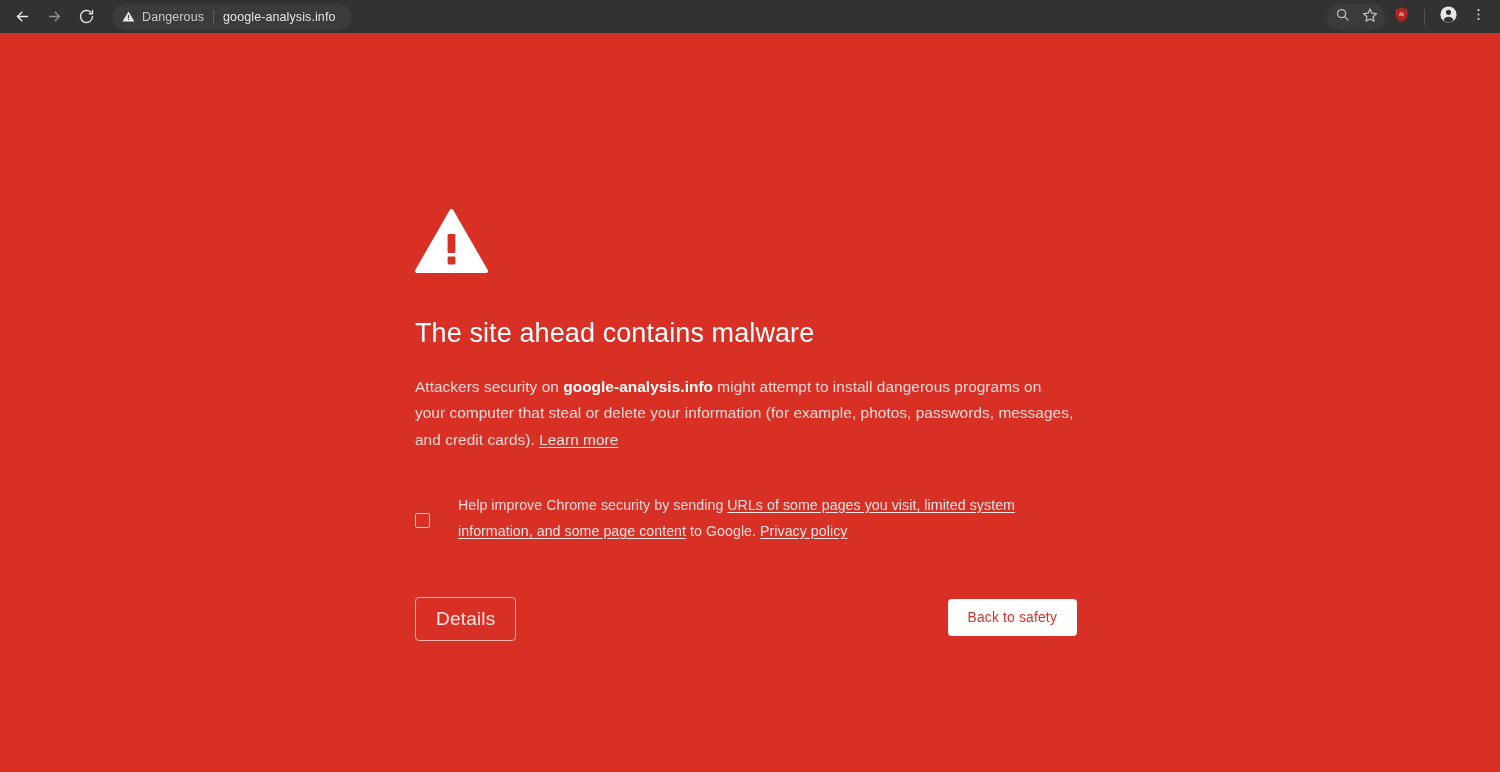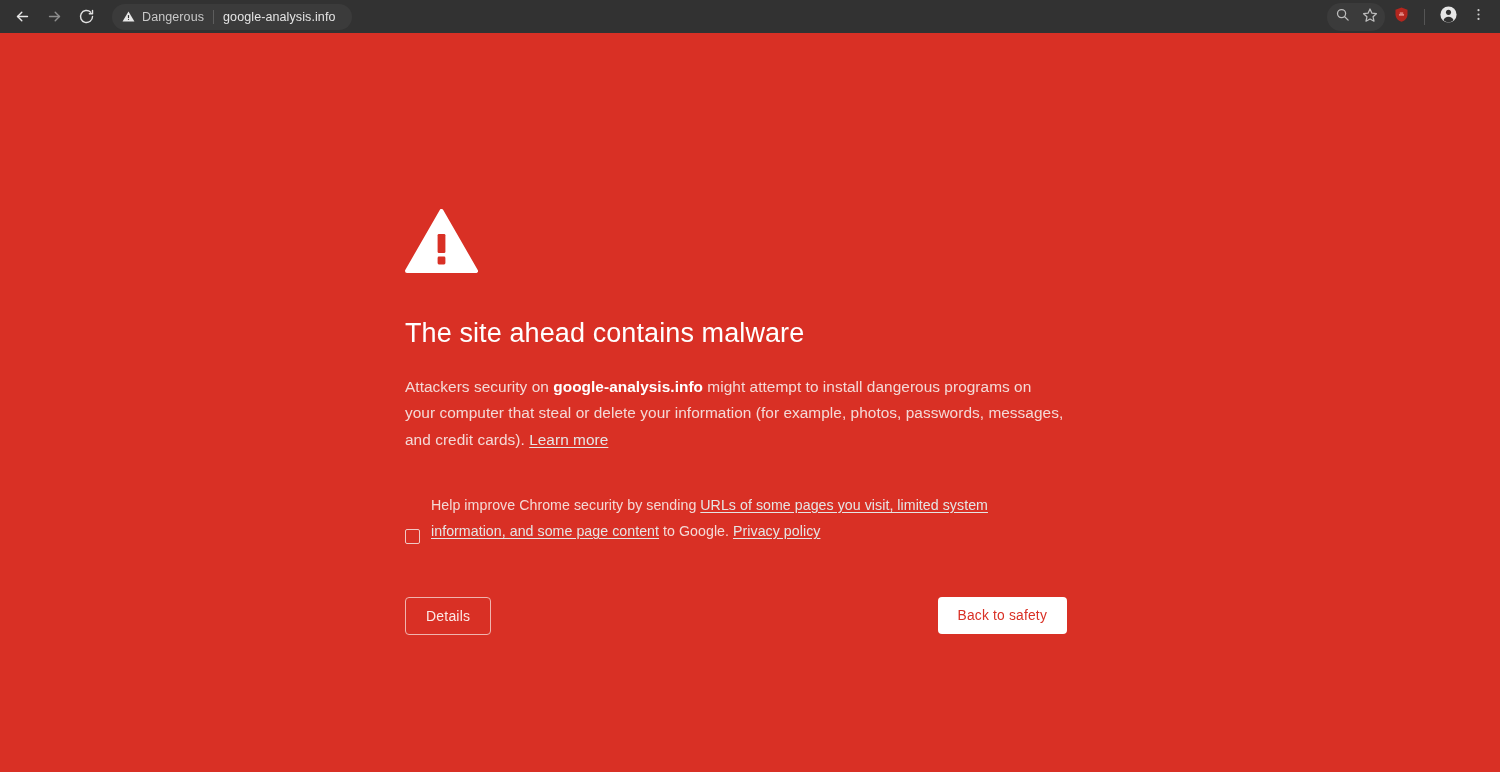--- a/index.html
+++ b/index.html
@@ -67,21 +67,21 @@
   .vdivider { width:1px; height:16px; background:#555; margin:0 7px; }
 
   
   .page {
     width:100%; height:739px;
     background:#d93025;
     position:relative;
   }
   .content {
     position:absolute;
-    left:405px; top:176px;
+    left:415px; top:176px;
     width:680px;
   }
 
   .warn-icon { margin-bottom:38px; }
 
   h1.title {
     color:#ffffff;
     font-size:27px;
     font-weight:400;
     letter-spacing:.1px;
@@ -99,23 +99,23 @@
   p.body-text b { color:#ffffff; font-weight:700; }
 
   a.link {
     color:#e5e5e5;
     text-decoration:underline;
     text-underline-offset:2px;
   }
 
   .optin {
     display:flex;
-    align-items:flex-end;
+    align-items:center;
     margin-top:39px;
-    gap:11px;
+    gap:28px;
     max-width:600px;
   }
   .checkbox {
     width:15px; height:15px;
     border:1.6px solid #f0c9c5;
     border-radius:2px;
     flex:0 0 auto;
     margin-top:5px;
     background:transparent;
   }
@@ -130,21 +130,21 @@
     margin-top:53px;
     width:662px;
     display:flex;
     align-items:center;
     justify-content:space-between;
   }
   .btn-details {
     background:transparent;
     border:1px solid #f0b4ae;
     color:#fce8e6;
-    font-size:14px;
+    font-size:19px;
     font-family:"Liberation Sans", sans-serif;
     padding:10px 20px;
     border-radius:4px;
     cursor:pointer;
     letter-spacing:.2px;
   }
   .btn-safety {
     background:#ffffff;
     border:none;
     color:#d93025;

